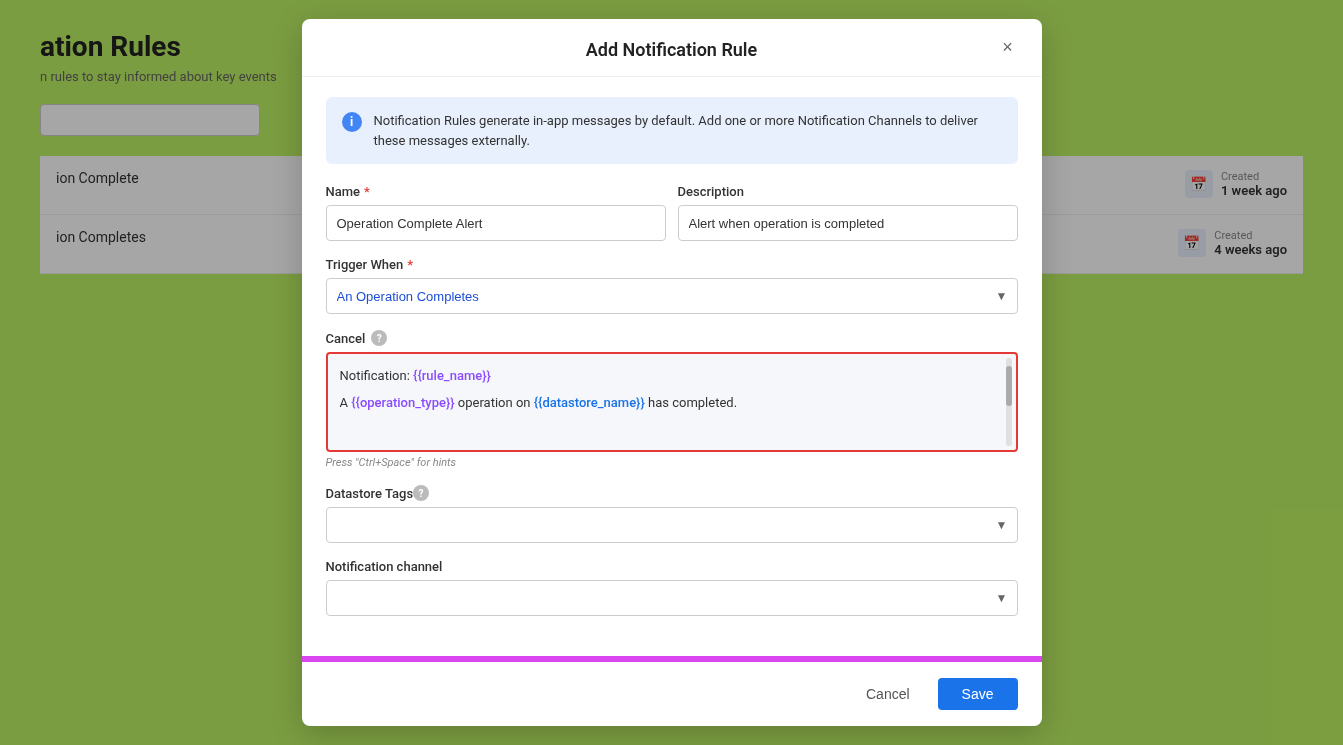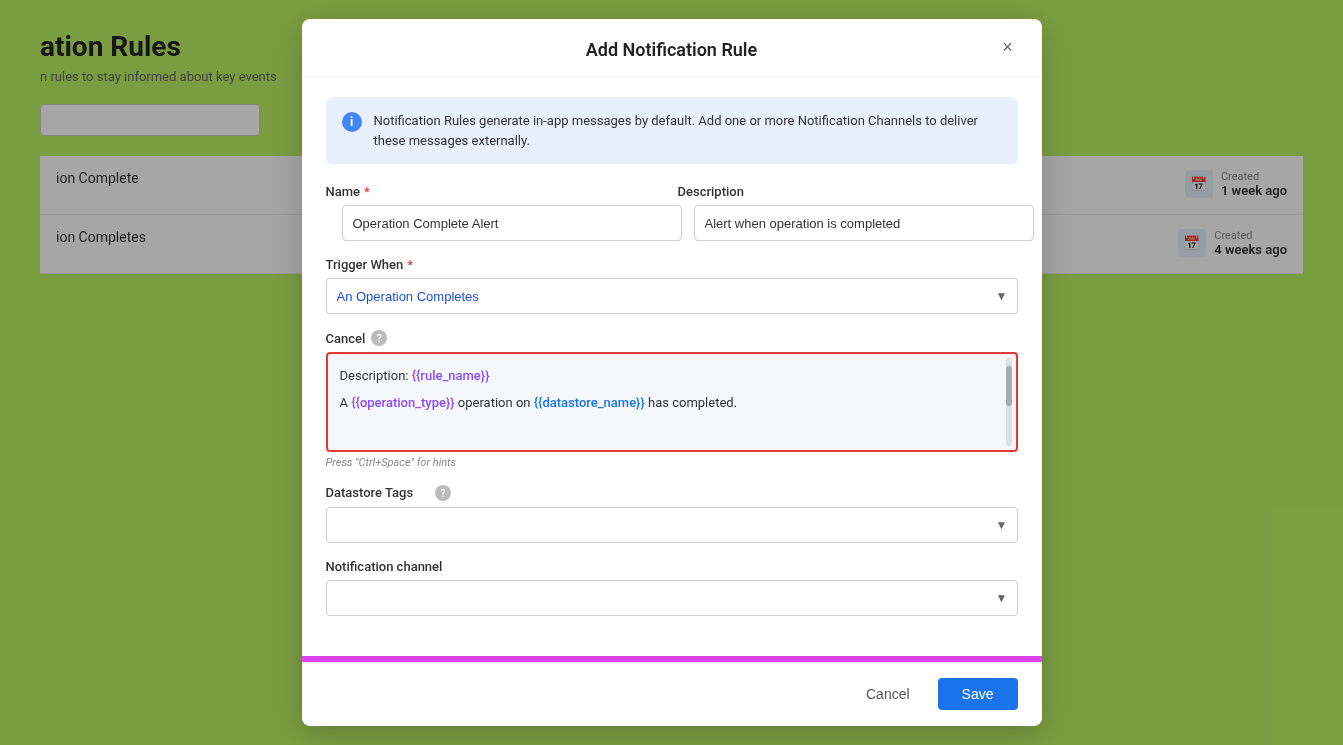--- a/index.html
+++ b/index.html
@@ -226,21 +226,20 @@
 
     .form-input {
       width: 100%;
       height: 36px;
       border: 1px solid #ccc;
       border-radius: 4px;
       padding: 0 10px;
       font-size: 13px;
       color: #333;
       outline: none;
-      margin-left: 16px;
     }
 
     .form-select {
       width: 100%;
       height: 36px;
       border: 1px solid #ccc;
       border-radius: 4px;
       padding: 0 10px;
       font-size: 13px;
       color: #1d4ed8;
@@ -351,21 +350,22 @@
     .datastore-section {
       margin-bottom: 16px;
     }
 
     .datastore-label {
       font-size: 13px;
       font-weight: 500;
       color: #333;
       margin-bottom: 6px;
       display: flex;
-      gap: 22px;
+      align-items: center;
+      gap: 0;
     }
 
     
     .notif-section {
       margin-bottom: 20px;
     }
 
     .notif-label {
       font-size: 13px;
       font-weight: 500;
@@ -487,21 +487,21 @@
         </div>
       </div>
 
       <div class="message-section">
         <div class="message-label">
           <span>Cancel</span>
           <div class="help-icon">?</div>
         </div>
         <div class="message-editor">
           <div class="message-line">
-            <span>Description: </span><span class="token-purple">{{rule_name}}</span>
+            <span>Notification: </span><span class="token-purple">{{rule_name}}</span>
           </div>
           <div class="message-line">
             <span>A </span><span class="token-purple">{{operation_type}}</span><span> operation on </span><span class="token-blue">{{datastore_name}}</span><span> has completed.</span>
           </div>
           <div class="message-scrollbar">
             <div class="message-scrollbar-thumb"></div>
           </div>
         </div>
         <div class="hint-text">Press "Ctrl+Space" for hints</div>
       </div>

